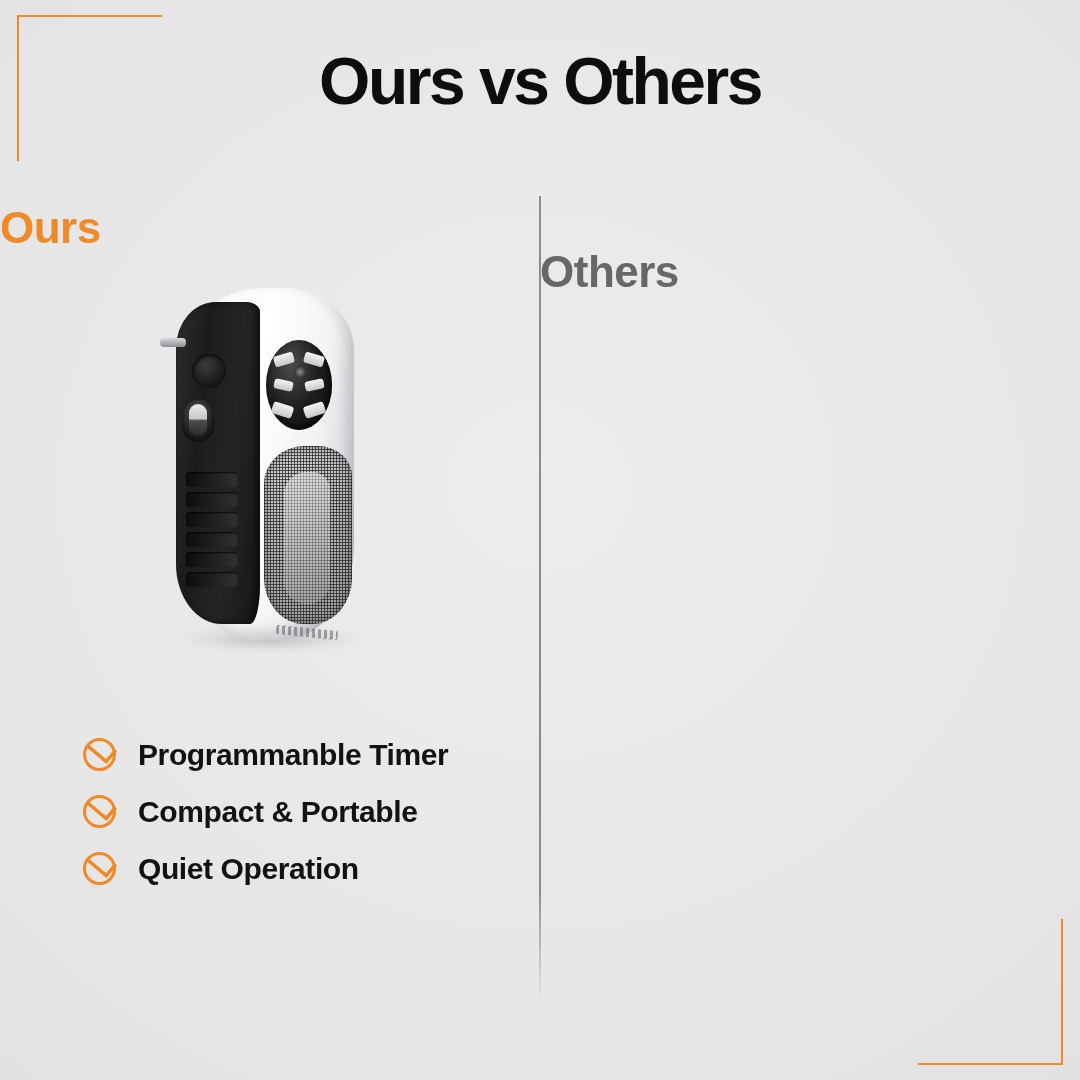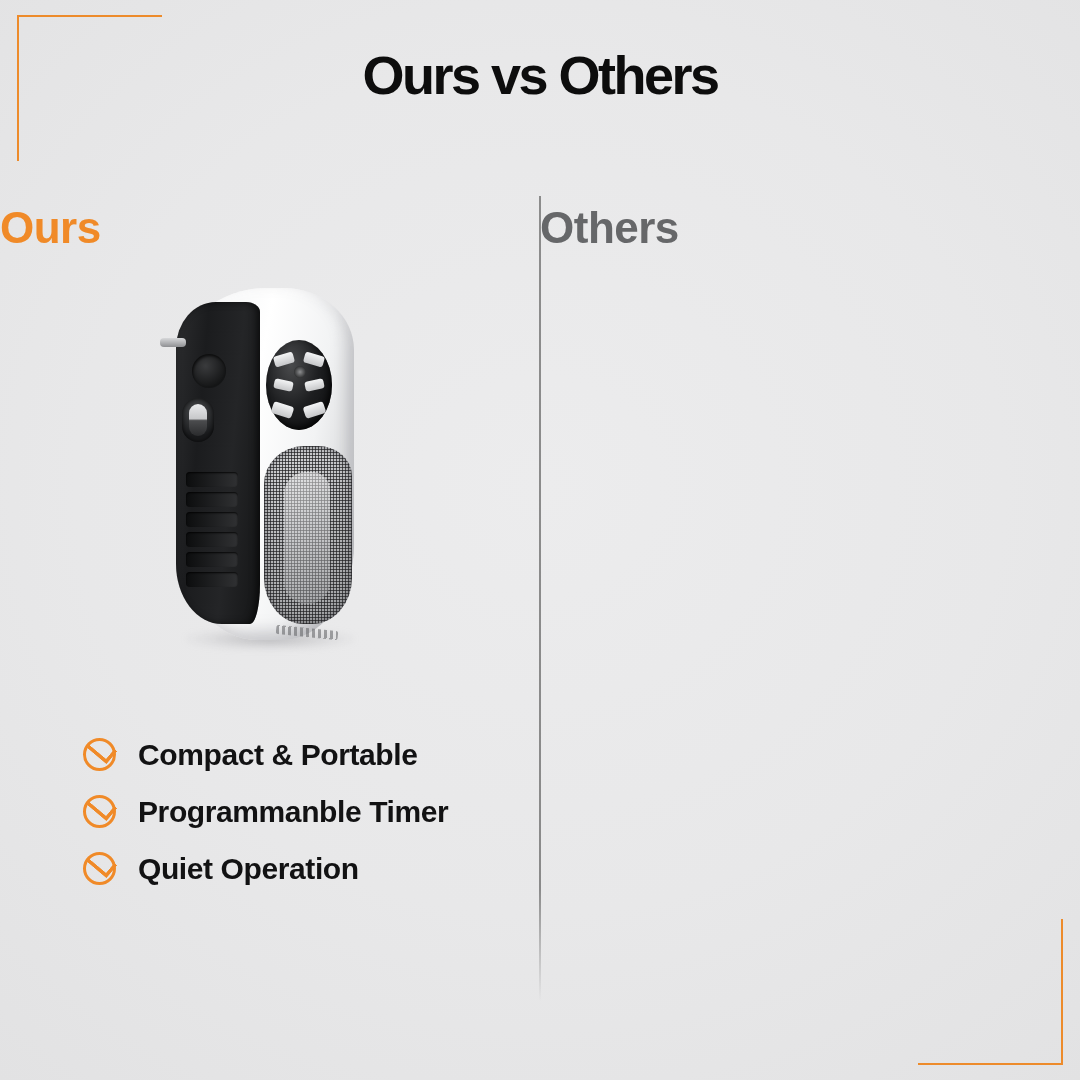--- a/index.html
+++ b/index.html
@@ -27,41 +27,41 @@
   #bracket-tl .v { left:0; top:0; height:146px; }
 
   #bracket-br { right:17px; bottom:15px; width:145px; height:146px; }
   #bracket-br .h { right:0; bottom:0; width:145px; }
   #bracket-br .v { right:0; bottom:0; height:146px; }
 
   
   #title {
     position:absolute; top:48px; left:0; width:1080px;
     text-align:center;
-    font-size:54px; font-weight:bold; letter-spacing:-2.5px;
+    font-size:66px; font-weight:bold; letter-spacing:-2.5px;
     color:#0d0d0d; line-height:1;
   }
 
   
   #divider {
     position:absolute; left:538.5px; top:196px; width:2px; height:805px;
     background:linear-gradient(to bottom,#8c8c8c 0%,#8a8a8a 86%,rgba(140,140,140,0) 100%);
   }
 
   
   .col { position:absolute; top:0; width:540px; height:1080px; }
   #col-ours { left:0; }
   #col-others { left:540px; }
 
   .col-head {
     position:absolute; top:206px; width:540px; 
     font-size:44px; font-weight:bold; letter-spacing:-0.5px; line-height:1;
   }
   #head-ours   { color:#F08A28; }
-  #head-others { color:#666769; }
+  #head-others { color:#666769;margin-top:44px; }
 
   
   .product { position:absolute; }
 
   
   #product-ours { left:148px; top:276px; width:250px; height:400px; }
   .oh { position:absolute; }
 
   
   #oh-shadow {
@@ -243,31 +243,31 @@
 
     <div class="feature-list" id="list-ours">
 
       <div class="feature-row">
         <span class="icon">
           <span class="ico-check">
             <span class="ring"></span>
               <span class="tick"></span>
           </span>
         </span>
-        <span class="label">Compact &amp; Portable</span>
+        <span class="label">Programmanble Timer</span>
       </div>
 
       <div class="feature-row">
         <span class="icon">
           <span class="ico-check">
             <span class="ring"></span>
               <span class="tick"></span>
           </span>
         </span>
-        <span class="label">Programmanble Timer</span>
+        <span class="label">Compact &amp; Portable</span>
       </div>
 
       <div class="feature-row">
         <span class="icon">
           <span class="ico-check">
             <span class="ring"></span>
               <span class="tick"></span>
           </span>
         </span>
         <span class="label">Quiet Operation</span>

